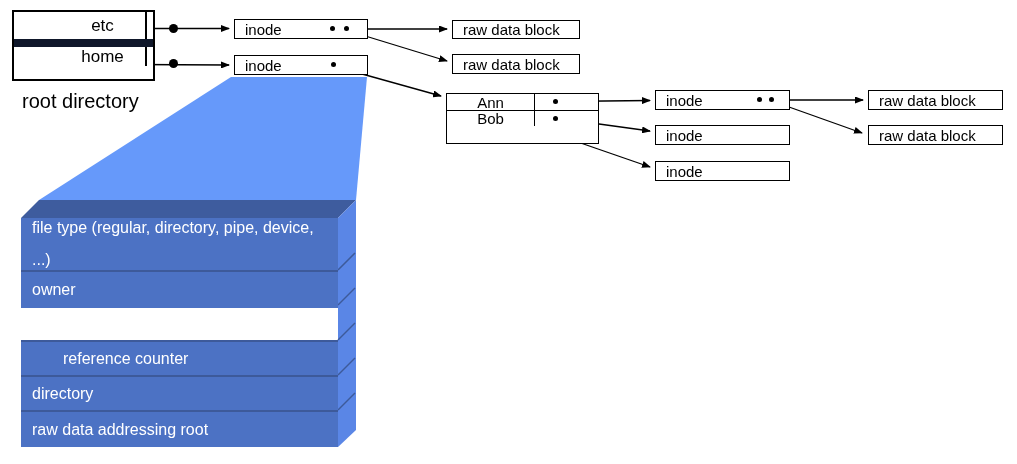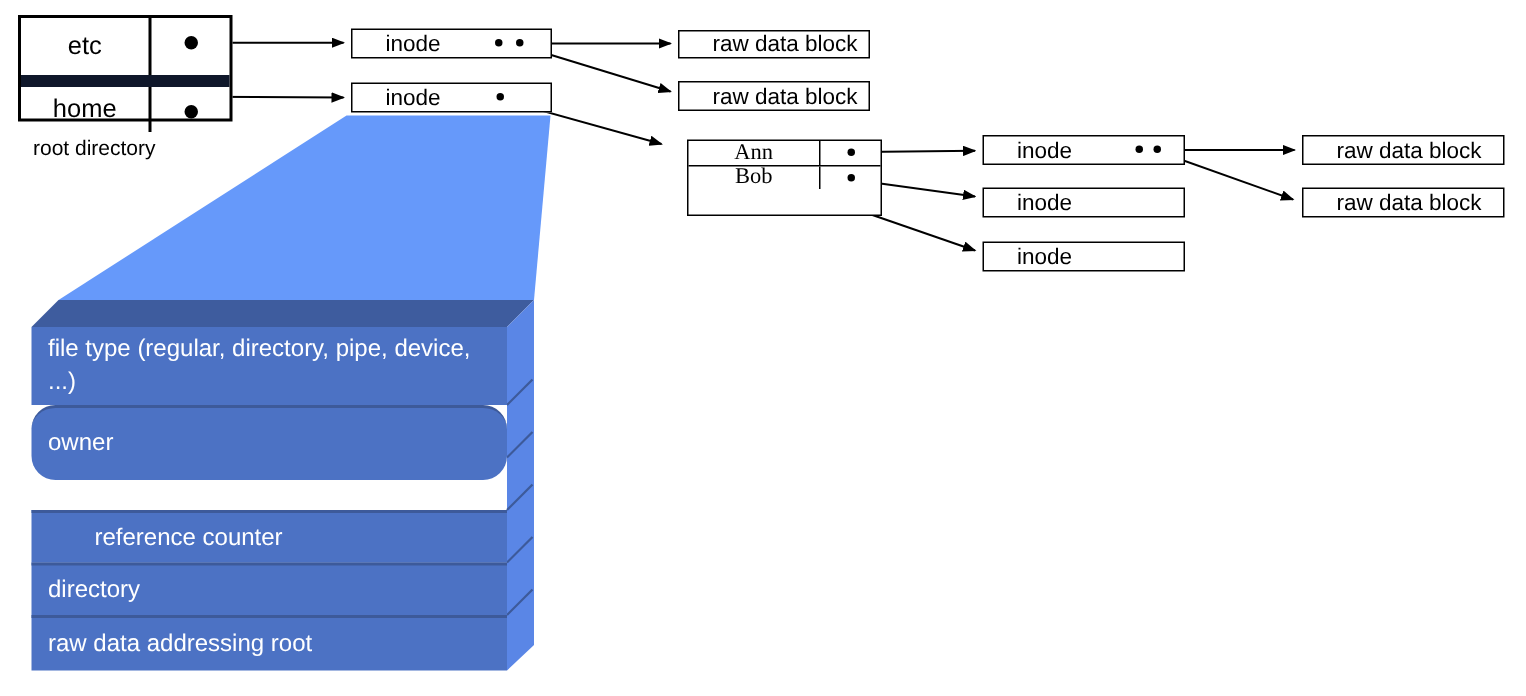--- a/index.html
+++ b/index.html
@@ -7,50 +7,50 @@
     position:relative;width:1017px;height:464px;background:#ffffff;
     font-family:"Liberation Sans","DejaVu Sans",sans-serif;color:#000;
     overflow:hidden;
   }
   #wires{position:absolute;left:0;top:0;width:1017px;height:464px;}
 
   
   .node{
     position:absolute;background:#fff;border:1.5px solid #000;
     box-sizing:border-box;display:flex;align-items:center;
-    font-size:15px;padding-left:22px;white-space:nowrap;
+    font-size:15px;padding-left:10px;white-space:nowrap;
   }
   .dot{position:absolute;background:#000;border-radius:50%;}
   .dot.sm{width:5px;height:5px;}
   .dot.lg{width:9px;height:9px;}
 
   
   .dirtable{position:absolute;background:#fff;border:2px solid #000;box-sizing:border-box;}
   .dirtable .row{display:flex;box-sizing:border-box;}
   .dirtable .row + .row{border-top:8px solid #0f172a;}
   .dirtable .name{display:flex;align-items:center;justify-content:center;box-sizing:border-box;border-right:2px solid #000;}
   .dirtable .ptr{flex:1;position:relative;}
 
   #root-table{left:12px;top:10px;width:143px;height:71px;font-size:17px;}
-  #root-table .row{height:38px;}
+  #root-table .row{height:27px;padding-left:46px;}
   #root-table .name{width:87px;}
 
-  #home-table{left:458px;top:93px;width:130px;height:51px;border-width:1.5px;font-size:15px;font-family:Liberation Serif, serif;}
+  #home-table{left:446px;top:93px;width:153px;height:51px;border-width:1.5px;font-size:15px;}
   #home-table .row{height:16px;}
   #home-table .row + .row{border-top:1.5px solid #000;}
   #home-table .name{width:88px;border-right-width:1.5px;}
 
-  .caption{position:absolute;font-size:14px;}
+  .caption{position:absolute;font-size:20px;}
 
   
   .ifield{
     position:absolute;left:21px;width:317px;box-sizing:border-box;
     background:var(--detail-front,#4C72C4);color:#fff;font-size:16px;
     display:flex;align-items:center;padding-left:11px;padding-right:8px;
-    line-height:22px;
+    line-height:32px;
   }
   .ifield.sep{border-top:2px solid var(--detail-separator,#3D5A9A);}
   .fill-funnel{fill:var(--funnel,#6699FA);}
   .fill-top{fill:var(--detail-top,#3E5C9E);}
   .fill-side{fill:var(--detail-side,#5A86E6);}
   .sepline{stroke:var(--detail-separator,#3D5A9A);stroke-width:1.5;}
   .arrow{stroke:#000;stroke-width:1.3;}
 </style>
 </head>
 <body>
@@ -151,18 +151,18 @@
   </div>
 
   <div class="node" style="left:868px;top:90px;width:135px;height:20px;">
     <span>raw data block</span>
   </div>
   <div class="node" style="left:868px;top:125px;width:135px;height:20px;">
     <span>raw data block</span>
   </div>
 
   <div class="ifield" style="top:218px;height:52px;">file type (regular, directory, pipe, device, ...)</div>
-  <div class="ifield sep" style="top:270px;height:50px;border-radius:16px;">owner</div>
+  <div class="ifield sep" style="top:270px;height:38px;">owner</div>
   <div class="ifield sep" style="top:340px;height:35px;padding-left:42px;">reference counter</div>
   <div class="ifield sep" style="top:375px;height:35px;">directory</div>
   <div class="ifield sep" style="top:410px;height:37px;">raw data addressing root</div>
 
 </div>
 
 </body></html>

